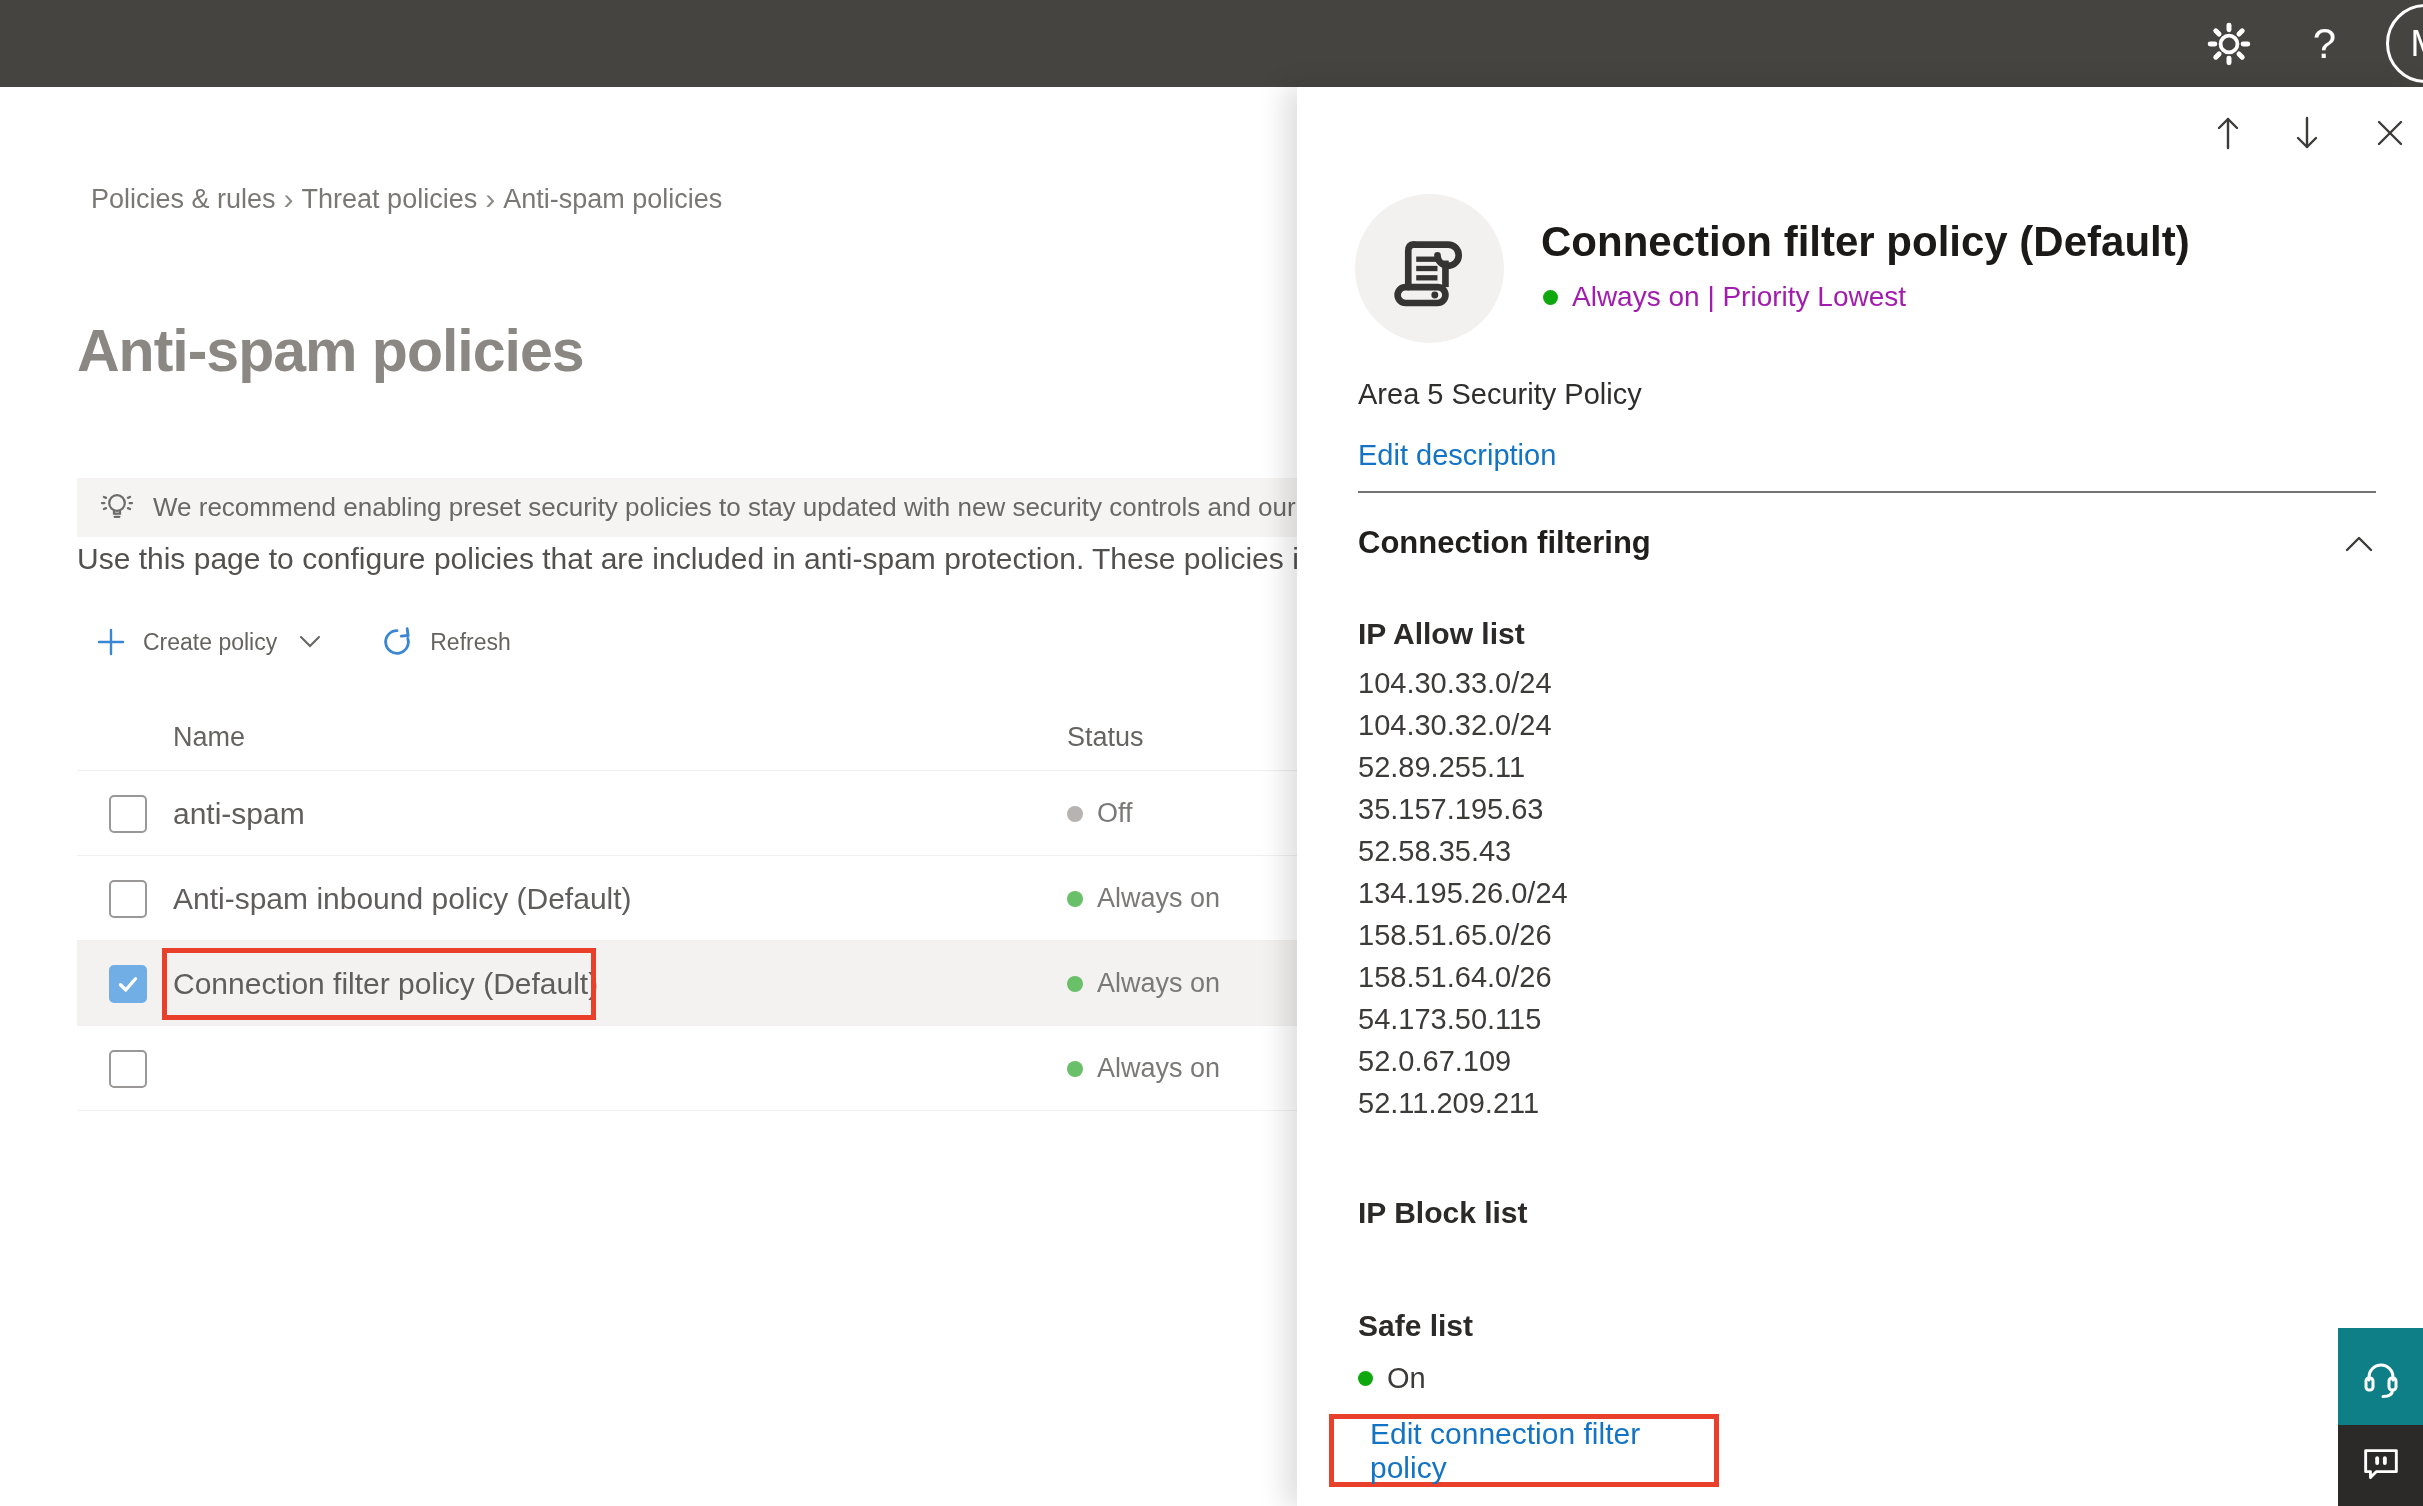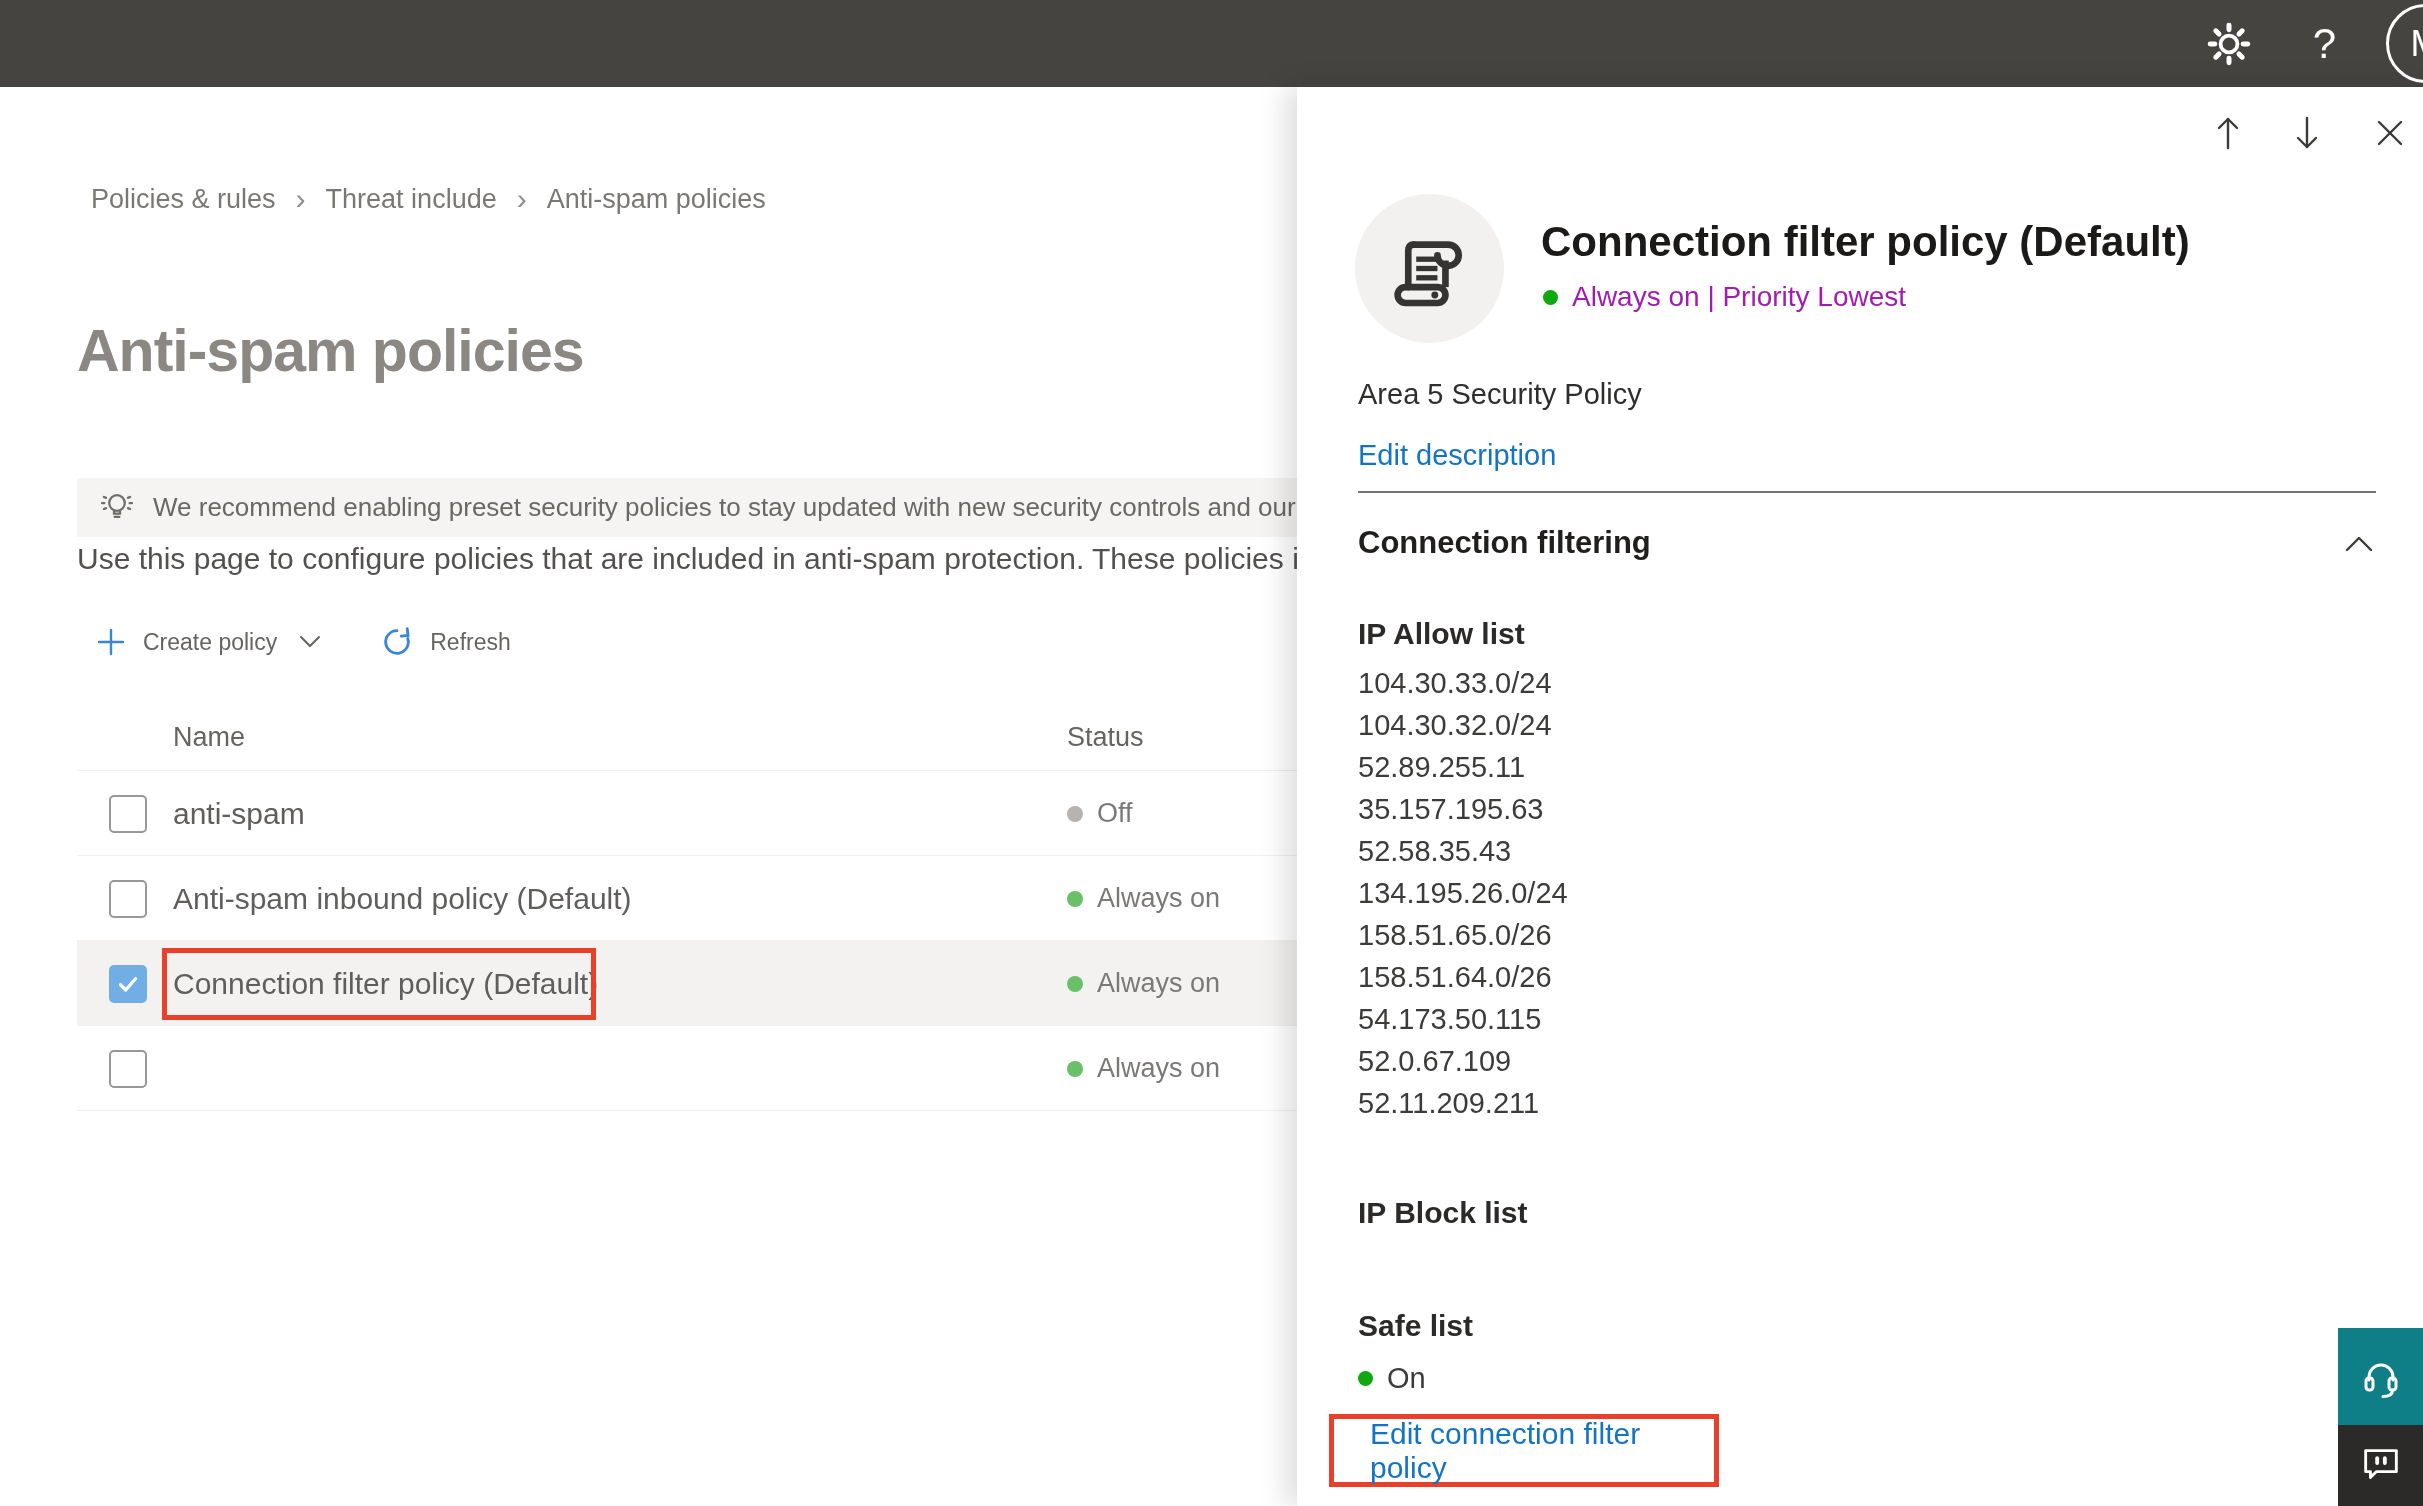--- a/index.html
+++ b/index.html
@@ -14,21 +14,21 @@
     display:flex; align-items:center; justify-content:center; color:#fff; }
   .tb-gear { left:2197px; }
   .tb-help { left:2293px; font-size:42px; font-weight:400; color:#f2f2f2; }
   .tb-avatar { position:absolute; left:2386px; top:4px; width:79px; height:79px;
     border:3px solid #fff; border-radius:50%; display:flex; align-items:center;
     justify-content:center; color:#fff; font-size:36px; }
 
   
   .main { position:absolute; left:0; top:87px; width:1297px; height:1420px; background:#fff; }
   .breadcrumb { position:absolute; left:91px; top:95px; display:flex; align-items:center;
-    gap:20px; font-size:27px; color:#7a7874; }
+    gap:8px; font-size:27px; color:#7a7874; }
   .breadcrumb .crumb { cursor:pointer; }
   .breadcrumb .sep { font-size:30px; color:#8f8d89; }
   .page-title { position:absolute; left:77px; top:230px; font-size:59px; font-weight:bold;
     color:#8b8884; letter-spacing:-1px; }
 
   .banner { position:absolute; left:77px; top:391px; width:1220px; height:59px;
     background:#f5f4f3; display:flex; align-items:center; padding-left:22px; gap:18px;
     overflow:hidden; white-space:nowrap; }
   .banner-text { font-size:26px; color:#6a6865; }
   .page-desc { position:absolute; left:77px; top:455px; width:1220px; font-size:30px;
@@ -130,21 +130,21 @@
     <div class="tb-avatar">
       <span>M</span>
     </div>
   </div>
 
   <div class="main">
 
     <div class="breadcrumb">
       <span class="crumb">Policies &amp; rules</span>
       <span class="sep">›</span>
-      <span class="crumb">Threat include</span>
+      <span class="crumb">Threat policies</span>
       <span class="sep">›</span>
       <span class="crumb">Anti-spam policies</span>
     </div>
 
     <h1 class="page-title">Anti-spam policies</h1>
 
     <div class="banner">
       <span>
         <svg width="36" height="36" viewBox="0 0 24 24" fill="none" stroke="#6e6b68" stroke-width="1.5" stroke-linecap="round">
           <circle cx="12" cy="10" r="5.2"></circle>

